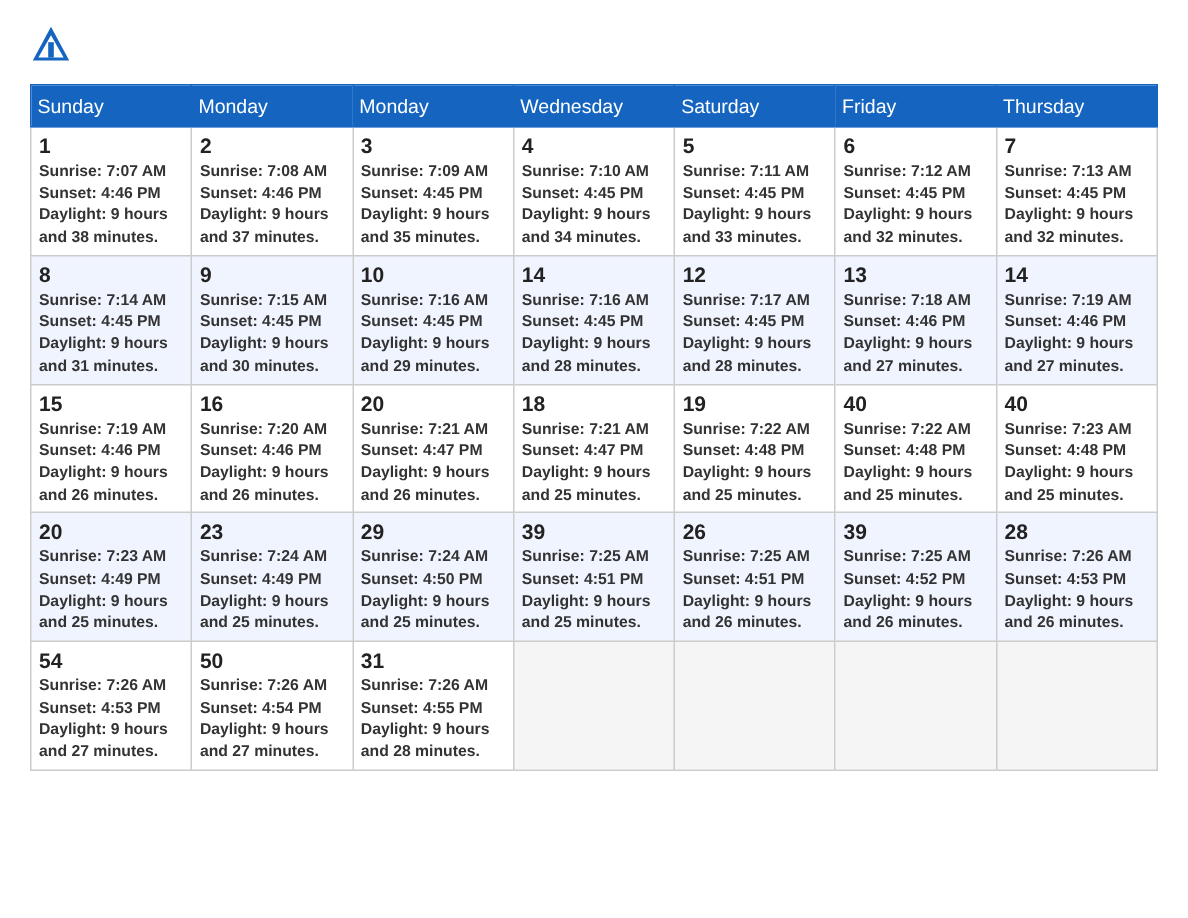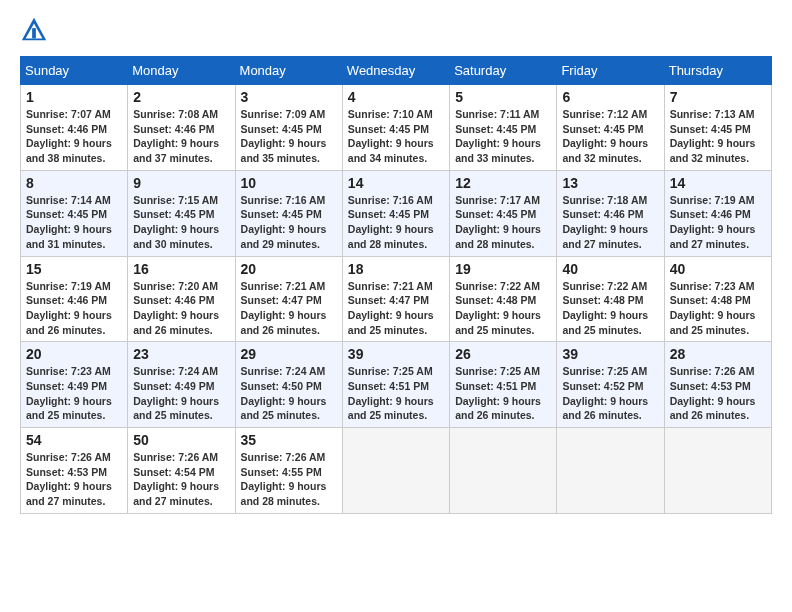--- a/index.html
+++ b/index.html
@@ -242,21 +242,21 @@
       <tr>
         <td>
           <span class="day-number">54</span>
 <div class="day-info">Sunrise: 7:26 AM<br>Sunset: 4:53 PM<br>Daylight: 9 hours and 27 minutes.</div>
         </td>
         <td>
           <span class="day-number">50</span>
 <div class="day-info">Sunrise: 7:26 AM<br>Sunset: 4:54 PM<br>Daylight: 9 hours and 27 minutes.</div>
         </td>
         <td>
-          <span class="day-number">35</span>
+          <span class="day-number">31</span>
 <div class="day-info">Sunrise: 7:26 AM<br>Sunset: 4:55 PM<br>Daylight: 9 hours and 28 minutes.</div>
         </td>
         <td class="empty-cell"></td>
         <td class="empty-cell"></td>
         <td class="empty-cell"></td>
         <td class="empty-cell"></td>
       </tr>
     </tbody>
 </table>
 

